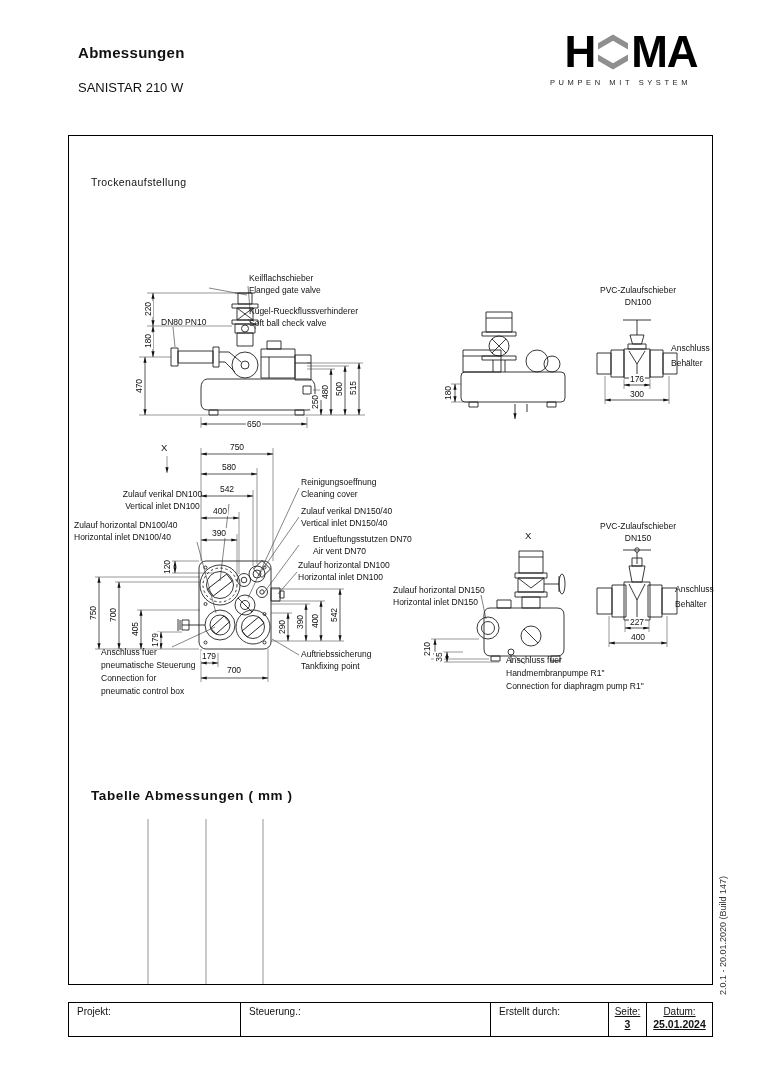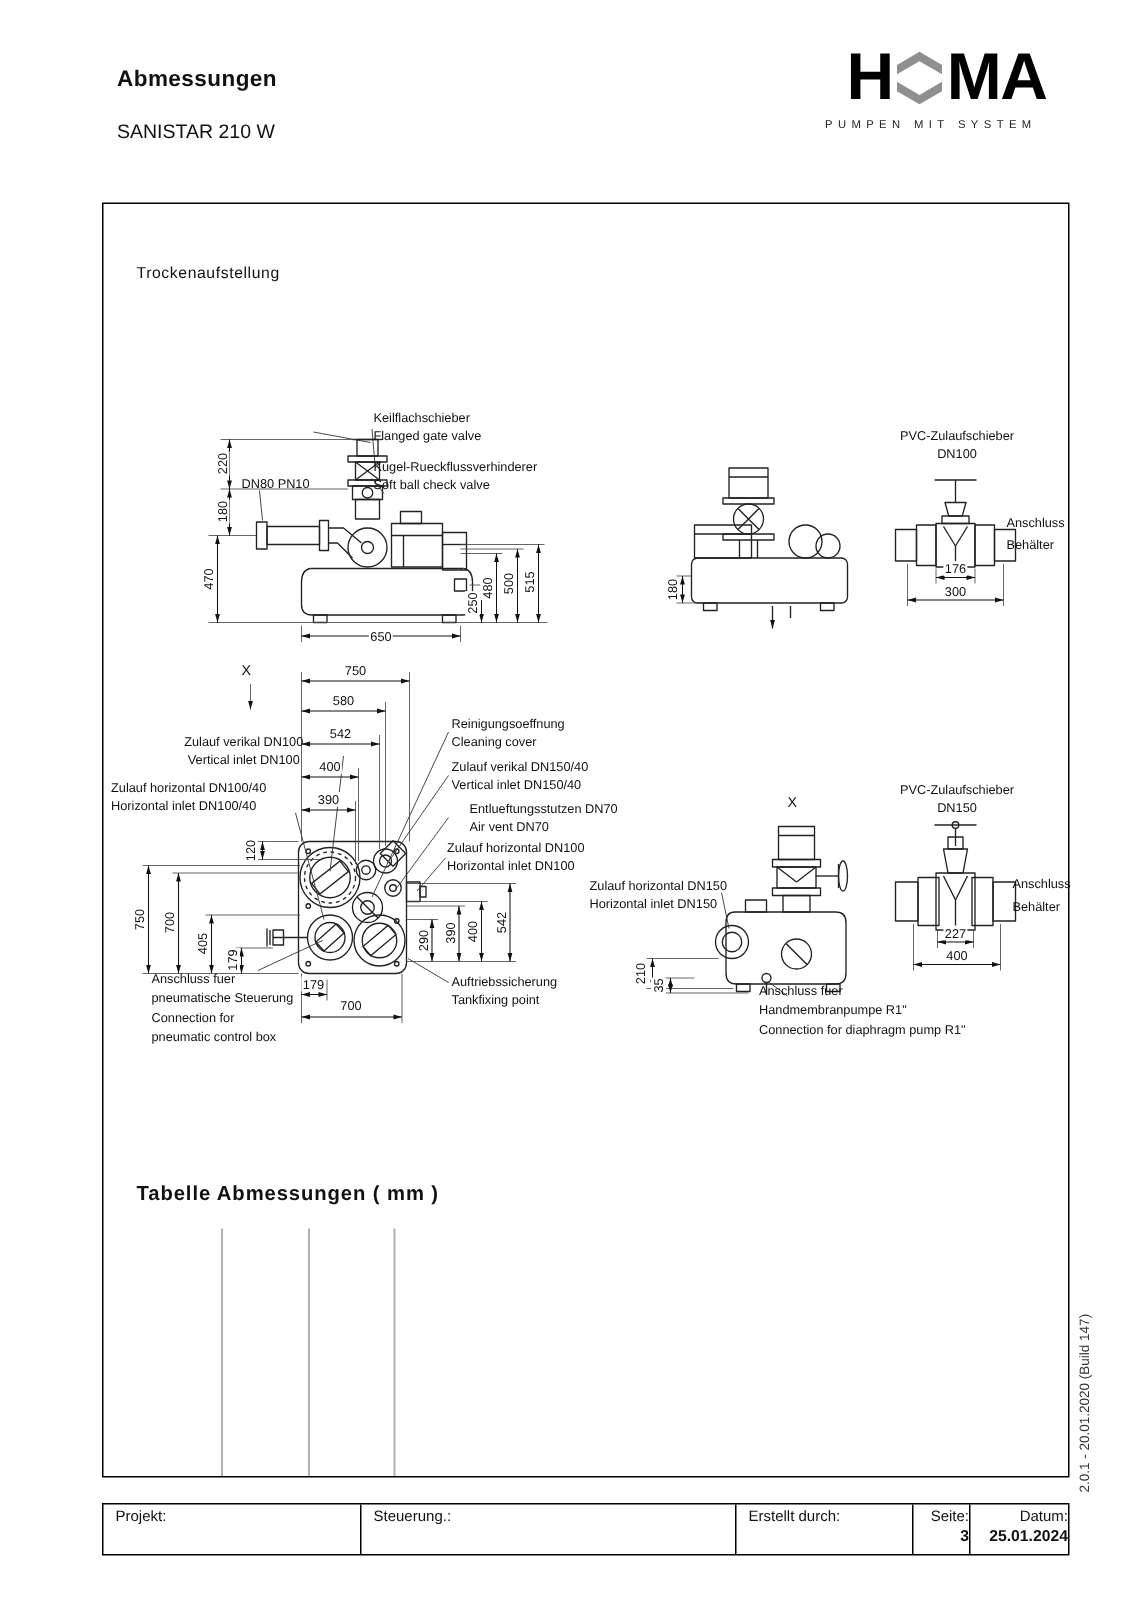--- a/index.html
+++ b/index.html
@@ -32,21 +32,21 @@
 
   .sec-heading { position:absolute; left:22px; top:652px; font-size:13.5px; font-weight:bold; letter-spacing:.6px; }
 
   .version { position:absolute; left:652px; top:919px; width:142px; font-size:9px; color:#333;
              transform:rotate(-90deg); white-space:nowrap; }
 
   .footer { position:absolute; left:68px; top:1002px; width:645px; height:35px;
             border:1.5px solid #000; display:flex; }
   .fcell { border-right:1.2px solid #000; padding:3px 0 0 8px; font-size:10px; }
   .fcell:last-child { border-right:none; }
-  .fcell.ctr { padding:3px 0 0 0; text-align:right; }
+  .fcell.ctr { padding:3px 0 0 0; text-align:center;text-decoration:underline; }
   .fcell .val { font-weight:bold; font-size:10.5px; margin-top:1px; }
 
   
   .dr line, .dr rect, .dr circle, .dr path, .dr ellipse, .dr polygon
       { stroke:#222; stroke-width:.9; fill:none; stroke-linejoin:round; }
   .dr .ld { stroke:#333; stroke-width:.6; }
   .dm line { stroke:#111; stroke-width:.7; }
   .dm .xl  { stroke:#444; stroke-width:.55; }
   .gray line { stroke:#b3b3b3; stroke-width:1.4; }
 </style>

